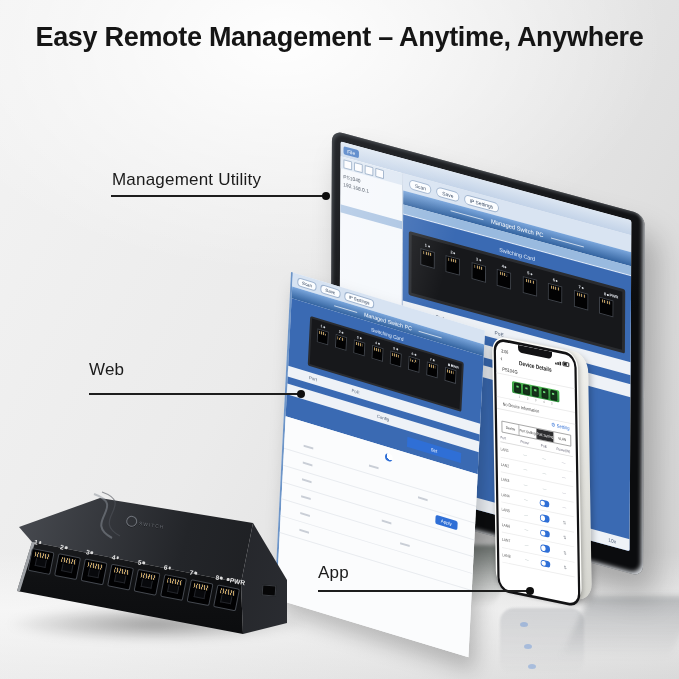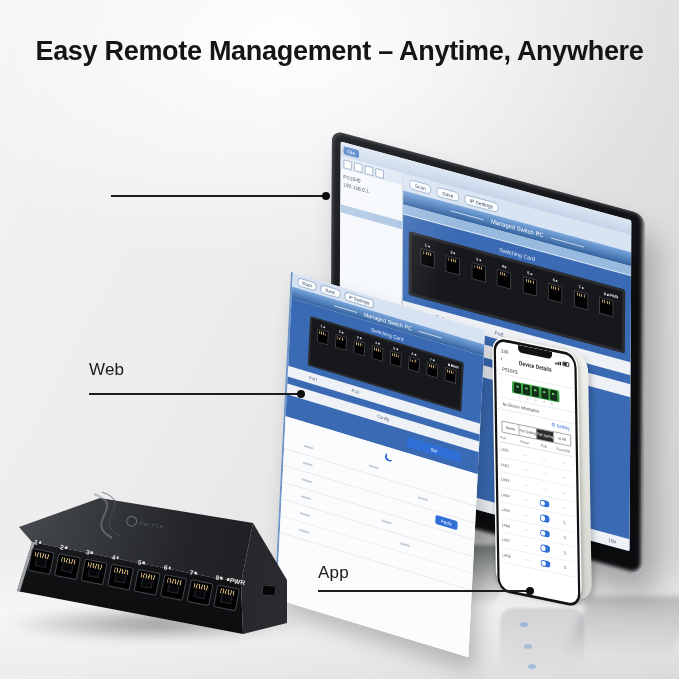--- a/index.html
+++ b/index.html
@@ -15,21 +15,21 @@
   .refl{position:absolute;pointer-events:none;}
   .refl-strip{left:396px;top:545px;width:112px;height:72px;z-index:4;opacity:.5;filter:blur(2px);
     transform:skewX(-32deg);background:linear-gradient(to bottom,#222e27,rgba(90,100,95,0) 85%);}
   .refl-phone{left:500px;top:608px;width:84px;height:66px;border-radius:14px;z-index:2;filter:blur(1px);
     background:linear-gradient(to bottom,rgba(185,187,191,.55),rgba(225,225,225,0));}
   .refl-laptop{left:575px;top:596px;width:110px;height:62px;z-index:2;filter:blur(3px);transform:skewX(-26deg);
     background:linear-gradient(to bottom,rgba(110,115,120,.4),rgba(200,200,200,0));}
   .refl-dot{position:absolute;width:8px;height:5px;border-radius:50%;background:#2f6fd6;opacity:.3;z-index:2;}
 
   
-  .title{position:absolute;left:0;right:0;top:22px;margin:14px;text-align:center;z-index:9;
+  .title{position:absolute;left:0;right:0;top:22px;margin:0;text-align:center;z-index:9;
     font-size:27px;font-weight:700;letter-spacing:-.3px;color:#151515;}
   .subtitle{position:absolute;left:0;right:0;top:62px;margin:0;text-align:center;z-index:9;
     font-size:21px;font-weight:400;color:#262626;}
 
   
   .laptop{position:absolute;left:0;top:0;width:324px;height:362px;z-index:3;
     transform:matrix(0.966,0.262,-0.0055,1,332,130);transform-origin:0 0;
     background:linear-gradient(135deg,#26282c,#0b0c0e 60%);border-radius:11px;
     box-shadow:inset -3px -3px 4px -1px rgba(230,233,237,.9),inset 2px 2px 3px rgba(95,100,106,.55),12px 20px 30px rgba(0,0,0,.25);}
   .mu-screen{position:absolute;top:9px;left:9px;right:14px;bottom:22px;background:#e8edf4;overflow:hidden;border-radius:2px;}
@@ -736,20 +736,23 @@
         <div class="sw-slot"></div>
       </div>
         <div class="sw-jack">
         <div class="sw-pins"></div>
         <div class="sw-slot"></div>
       </div>
       </div>
     <div class="sw-dcjack"></div>
   </div>
 
+  <div class="callout" style="left:112px;top:170px">
+    <div class="callout-label">Management Utility</div>
+  </div>
   <div class="callout-line" style="left:111px;top:195px;width:215px;z-index:10">
     <i class="callout-dot"></i>
   </div>
 
   <div class="callout" style="left:89px;top:360px">
     <div class="callout-label">Web</div>
   </div>
   <div class="callout-line" style="left:89px;top:393px;width:212px;z-index:10">
     <i class="callout-dot"></i>
   </div>

